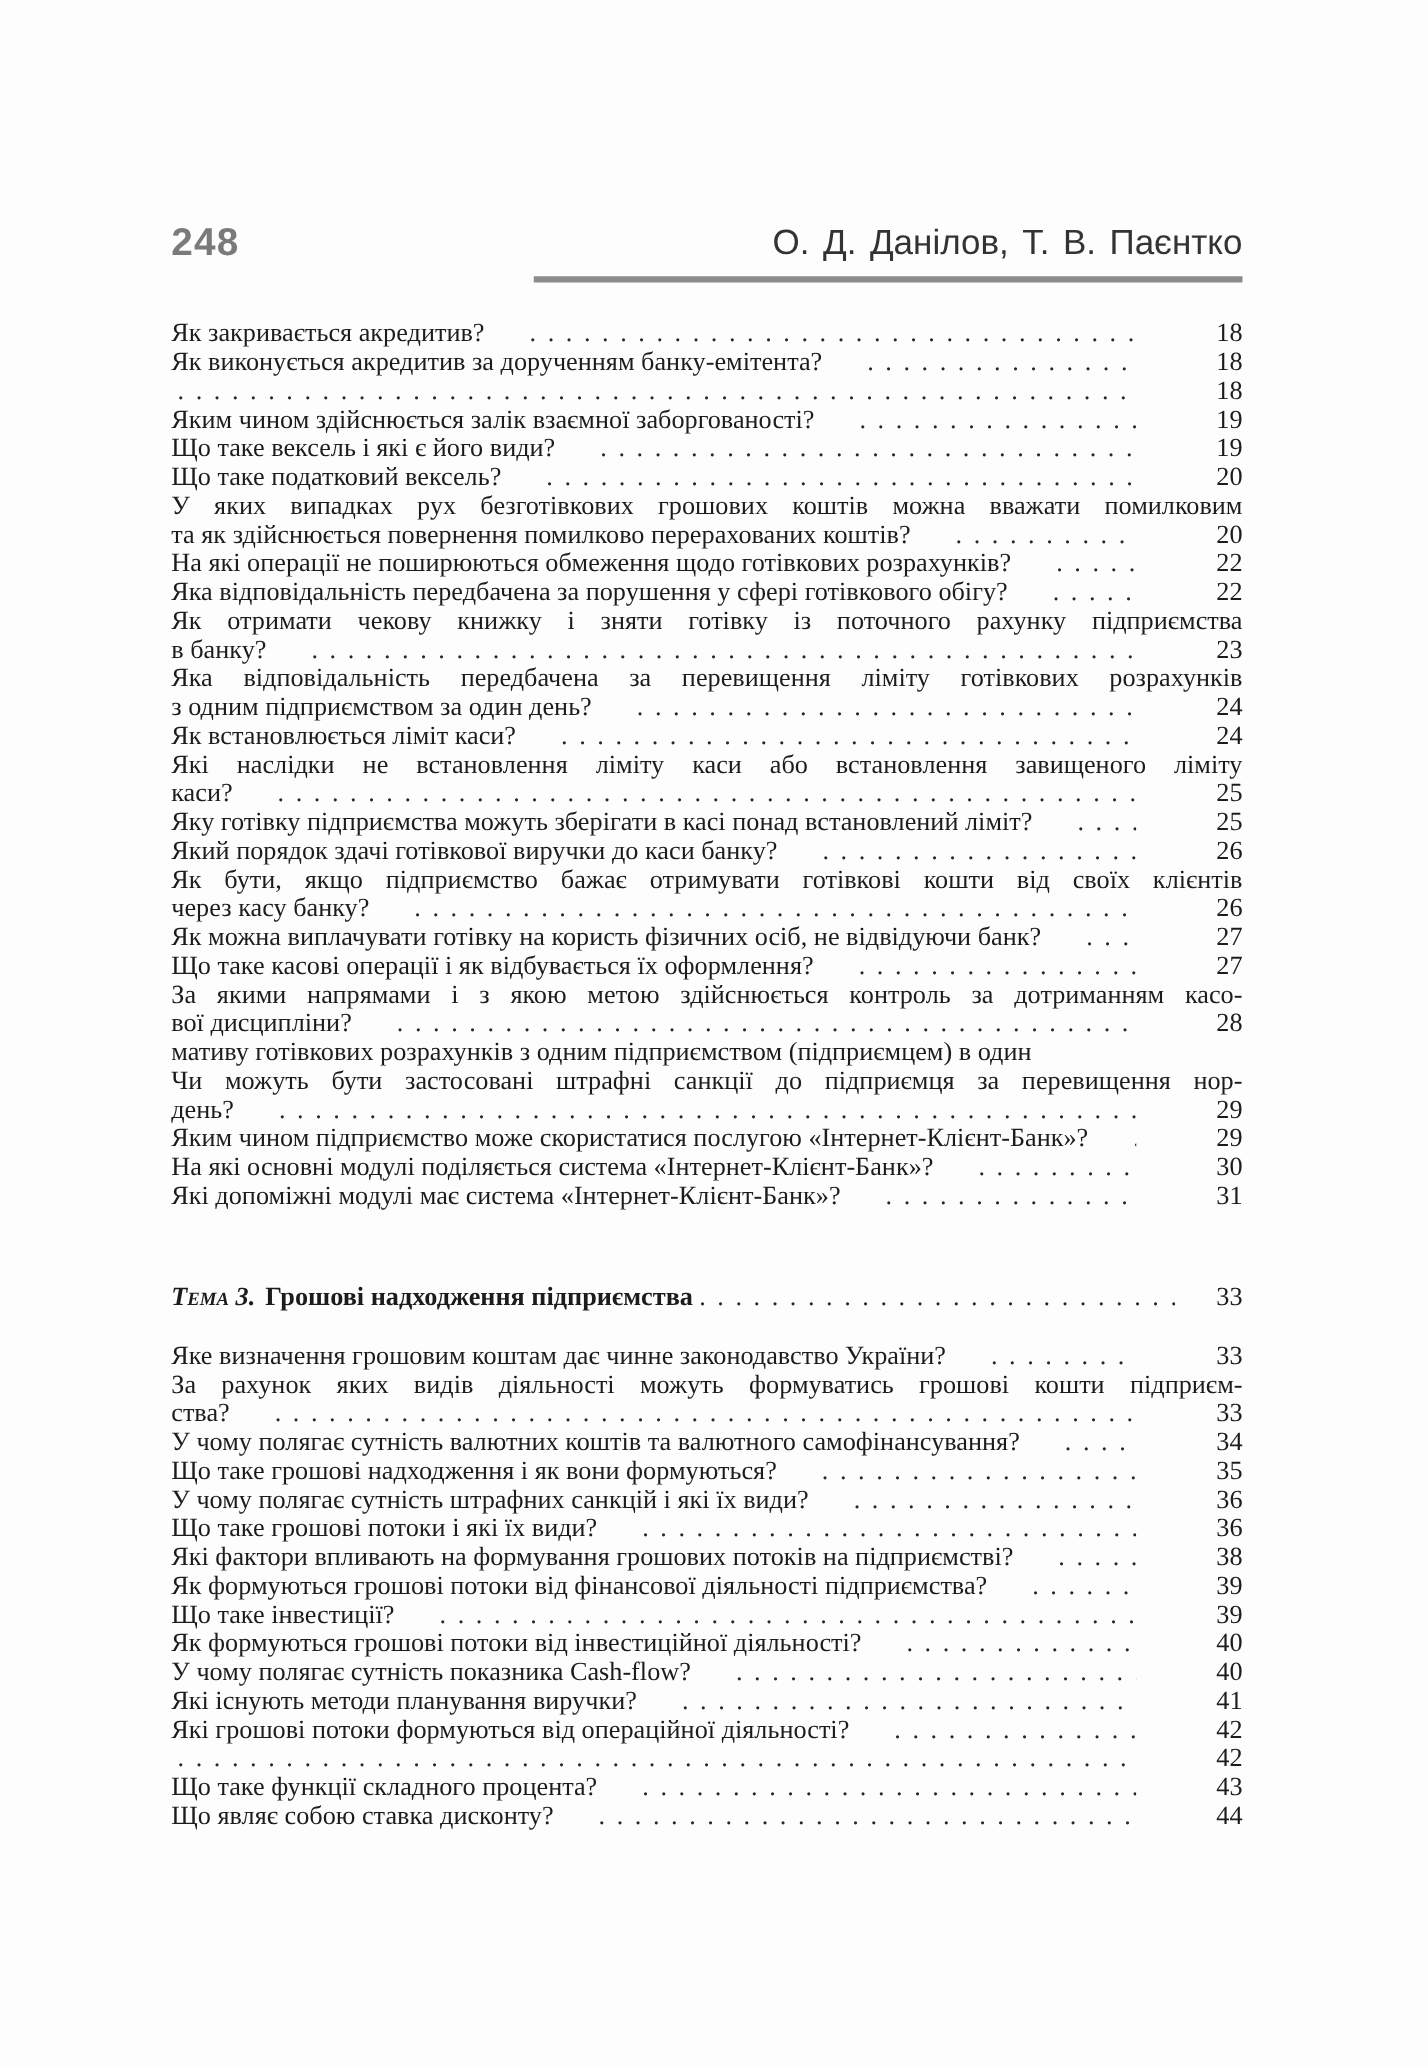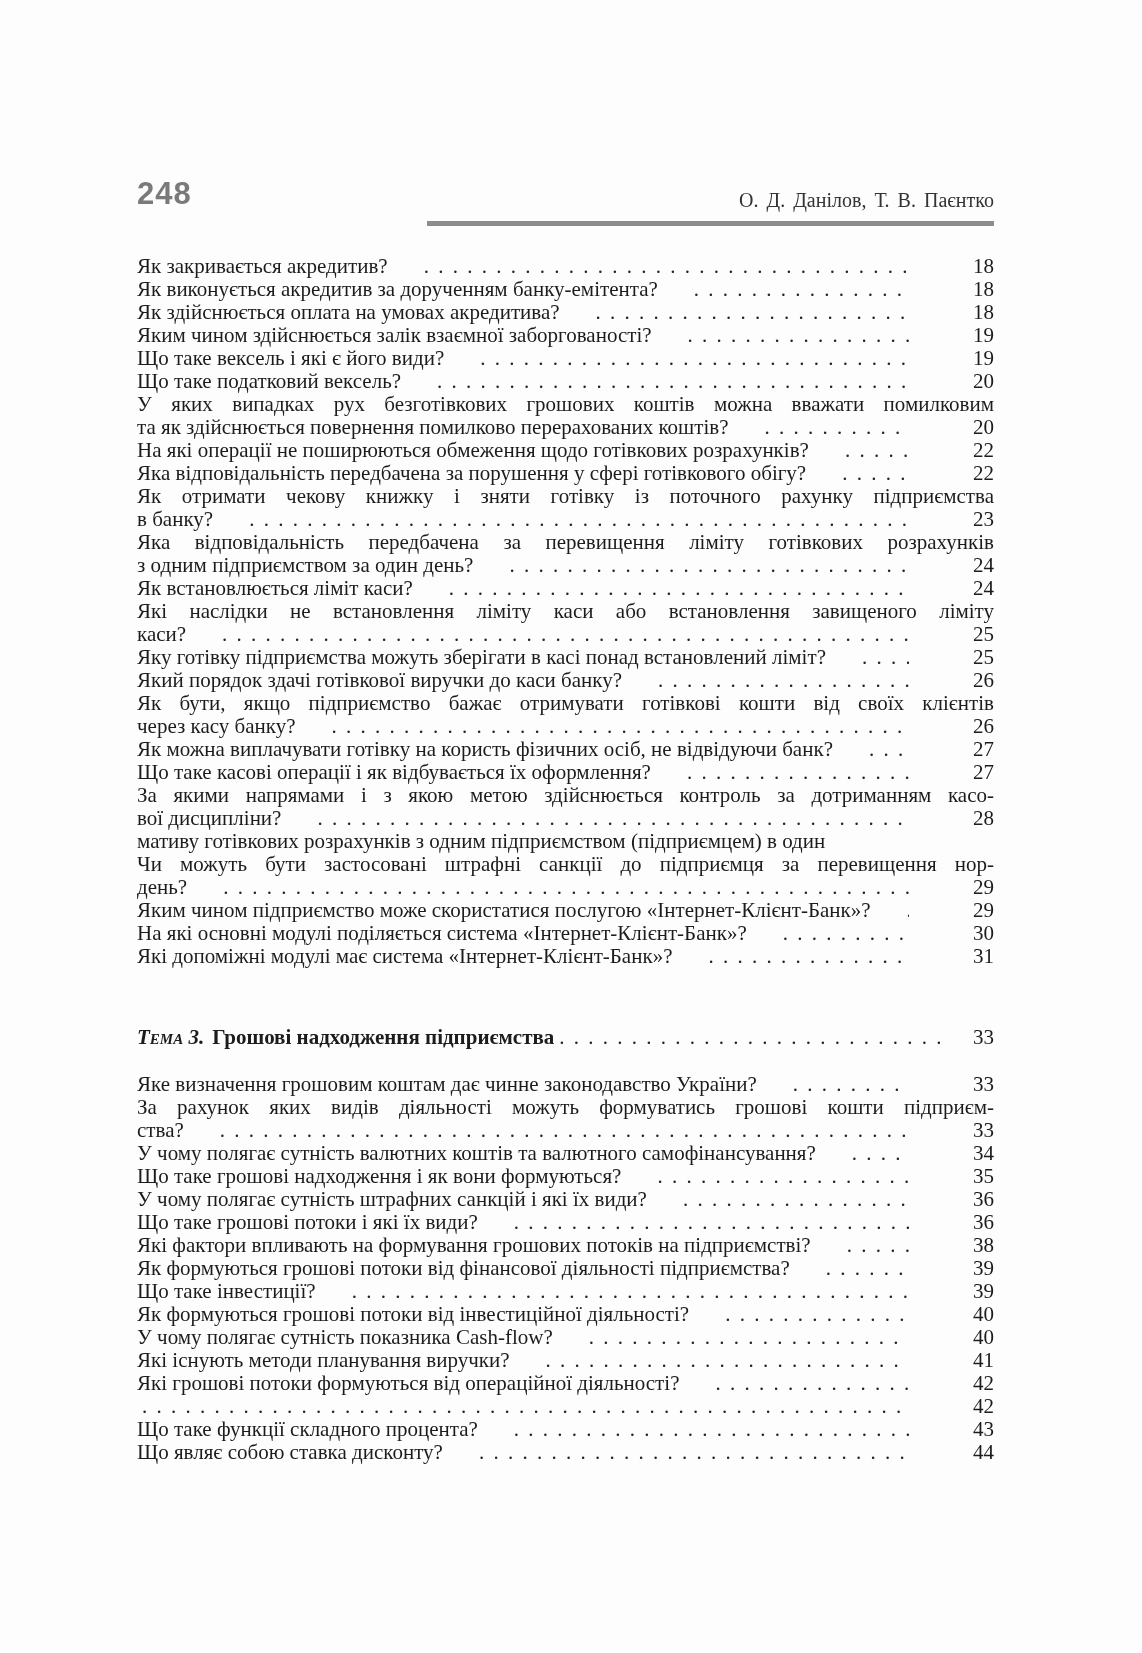--- a/index.html
+++ b/index.html
@@ -3,23 +3,23 @@
 <meta charset="utf-8">
 <style>
   html,body{margin:0;padding:0;}
   body{
     width:1142px;height:1653px;overflow:hidden;
     background:#fdfdfd;color:#1c1c1c;
     font-family:"Liberation Serif", serif;
   }
   .page{box-sizing:border-box;width:1142px;height:1653px;padding:0 148px 0 137px;}
   
-  .running-header{display:flex;justify-content:space-between;align-items:flex-end;padding-top:176px;}
+  .running-header{display:flex;justify-content:space-between;align-items:center;padding-top:176px;}
   .folio{font-family:"Liberation Sans", sans-serif;font-weight:bold;font-size:31px;color:#7a7a7a;letter-spacing:1px;}
-  .authors{font-family:Liberation Serif, serif;font-size:20px;color:#333;word-spacing:3px;}
+  .authors{font-family:Liberation Sans, sans-serif;font-size:28px;color:#333;word-spacing:3px;}
   .header-rule{height:5px;background:#8c8c8c;margin:9px 0 0 290px;}
   
   .toc{margin-top:29px;font-size:21px;line-height:23px;}
   .entry{margin:0;}
   .line{text-align:left;}
   .line.jst{text-align:justify;text-align-last:justify;}
   .lastline{display:flex;align-items:baseline;gap:31px;}
   .ltext{white-space:nowrap;}
   .dots{flex:1;overflow:hidden;white-space:nowrap;margin:0 0 0 5px;color:#262626;}
   .dots::after{
@@ -51,21 +51,20 @@
         </div>
         <div class="entry">
           <div class="lastline">
             <span class="ltext">Як виконується акредитив за дорученням банку-емітента?</span>
             <span class="dots"></span>
             <span class="pg">18</span>
           </div>
         </div>
         <div class="entry">
           <div class="lastline">
-            <span class="ltext">Як здійснюється оплата на умовах акредитива?</span>
             <span class="dots"></span>
             <span class="pg">18</span>
           </div>
         </div>
         <div class="entry">
           <div class="lastline">
             <span class="ltext">Яким чином здійснюється залік взаємної заборгованості?</span>
             <span class="dots"></span>
             <span class="pg">19</span>
           </div>

